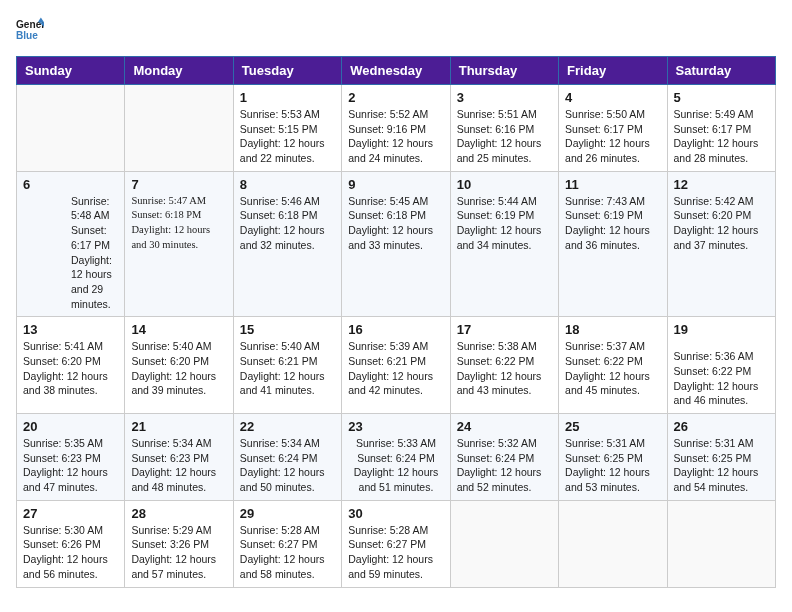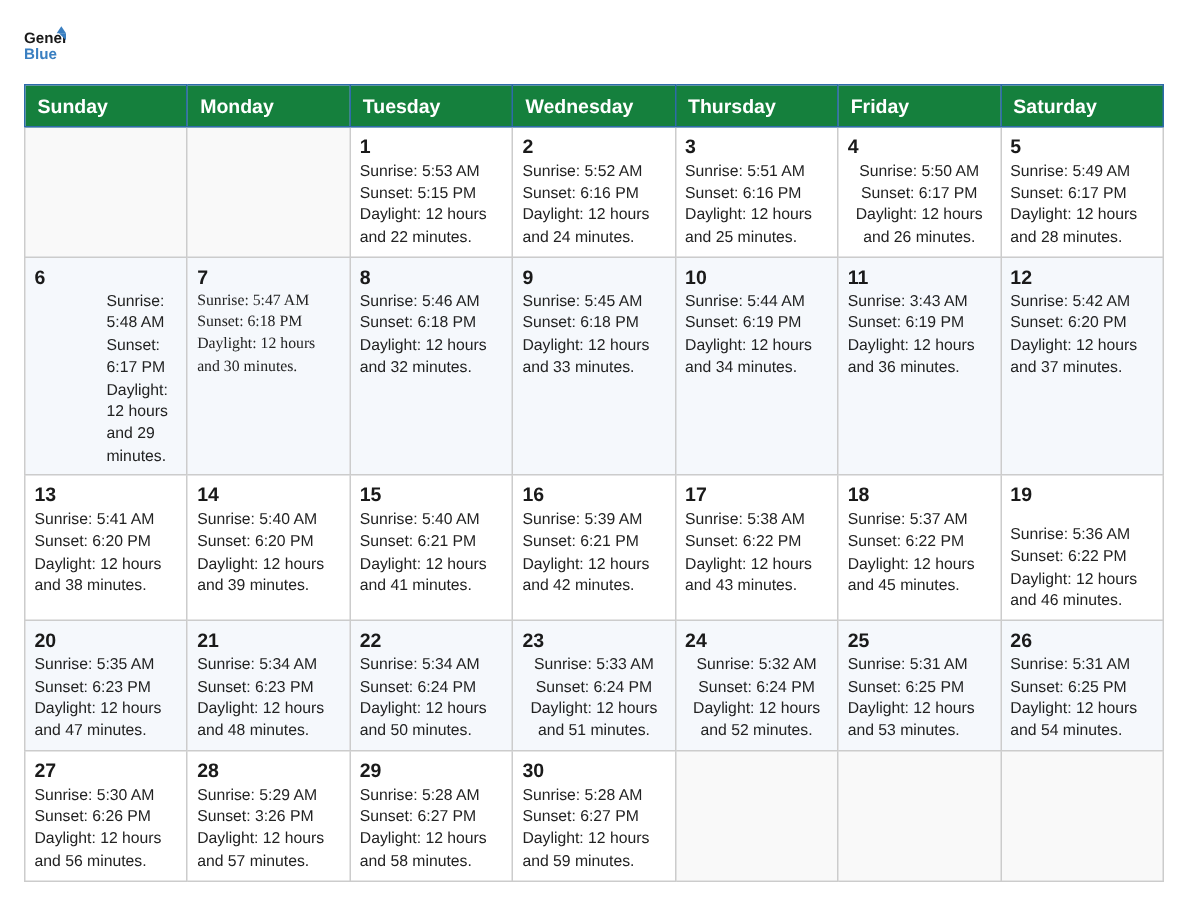--- a/index.html
+++ b/index.html
@@ -36,21 +36,21 @@
     .calendar-subtitle {
       font-size: 16px;
       color: #444;
     }
     table {
       width: 100%;
       border-collapse: collapse;
       font-size: 11px;
     }
     thead tr th {
-      background: #15803d;
+      background: #4c1d95;
       color: #fff;
       text-align: left;
       padding: 6px 8px;
       font-size: 13px;
       font-weight: bold;
       border: 1px solid #2e6aaa;
     }
     tbody tr td {
       border: 1px solid #ccc;
       vertical-align: top;
@@ -119,32 +119,32 @@
         <td class="empty-cell"></td>
         <td>
           <span class="day-num">1</span>
           <div class="day-info" style="white-space: pre-line;">Sunrise: 5:53 AM
 Sunset: 5:15 PM
 Daylight: 12 hours and 22 minutes.</div>
         </td>
         <td>
           <span class="day-num">2</span>
           <div class="day-info" style="white-space: pre-line;">Sunrise: 5:52 AM
-Sunset: 6:16 PM
+Sunset: 9:16 PM
 Daylight: 12 hours and 24 minutes.</div>
         </td>
         <td>
           <span class="day-num">3</span>
           <div class="day-info" style="white-space: pre-line;">Sunrise: 5:51 AM
 Sunset: 6:16 PM
 Daylight: 12 hours and 25 minutes.</div>
         </td>
         <td>
           <span class="day-num">4</span>
-          <div class="day-info" style="white-space: pre-line; text-align: center;">Sunrise: 5:50 AM
+          <div class="day-info" style="white-space: pre-line;">Sunrise: 5:50 AM
 Sunset: 6:17 PM
 Daylight: 12 hours and 26 minutes.</div>
         </td>
         <td>
           <span class="day-num">5</span>
           <div class="day-info" style="white-space: pre-line;">Sunrise: 5:49 AM
 Sunset: 6:17 PM
 Daylight: 12 hours and 28 minutes.</div>
         </td>
       </tr>
@@ -174,21 +174,21 @@
 Daylight: 12 hours and 33 minutes.</div>
         </td>
         <td>
           <span class="day-num">10</span>
           <div class="day-info" style="white-space: pre-line;">Sunrise: 5:44 AM
 Sunset: 6:19 PM
 Daylight: 12 hours and 34 minutes.</div>
         </td>
         <td>
           <span class="day-num">11</span>
-          <div class="day-info" style="white-space: pre-line;">Sunrise: 3:43 AM
+          <div class="day-info" style="white-space: pre-line;">Sunrise: 7:43 AM
 Sunset: 6:19 PM
 Daylight: 12 hours and 36 minutes.</div>
         </td>
         <td>
           <span class="day-num">12</span>
           <div class="day-info" style="white-space: pre-line;">Sunrise: 5:42 AM
 Sunset: 6:20 PM
 Daylight: 12 hours and 37 minutes.</div>
         </td>
       </tr>
@@ -256,21 +256,21 @@
 Daylight: 12 hours and 50 minutes.</div>
         </td>
         <td>
           <span class="day-num">23</span>
           <div class="day-info" style="white-space: pre-line; text-align: center;">Sunrise: 5:33 AM
 Sunset: 6:24 PM
 Daylight: 12 hours and 51 minutes.</div>
         </td>
         <td>
           <span class="day-num">24</span>
-          <div class="day-info" style="white-space: pre-line; text-align: center;">Sunrise: 5:32 AM
+          <div class="day-info" style="white-space: pre-line;">Sunrise: 5:32 AM
 Sunset: 6:24 PM
 Daylight: 12 hours and 52 minutes.</div>
         </td>
         <td>
           <span class="day-num">25</span>
           <div class="day-info" style="white-space: pre-line;">Sunrise: 5:31 AM
 Sunset: 6:25 PM
 Daylight: 12 hours and 53 minutes.</div>
         </td>
         <td>

